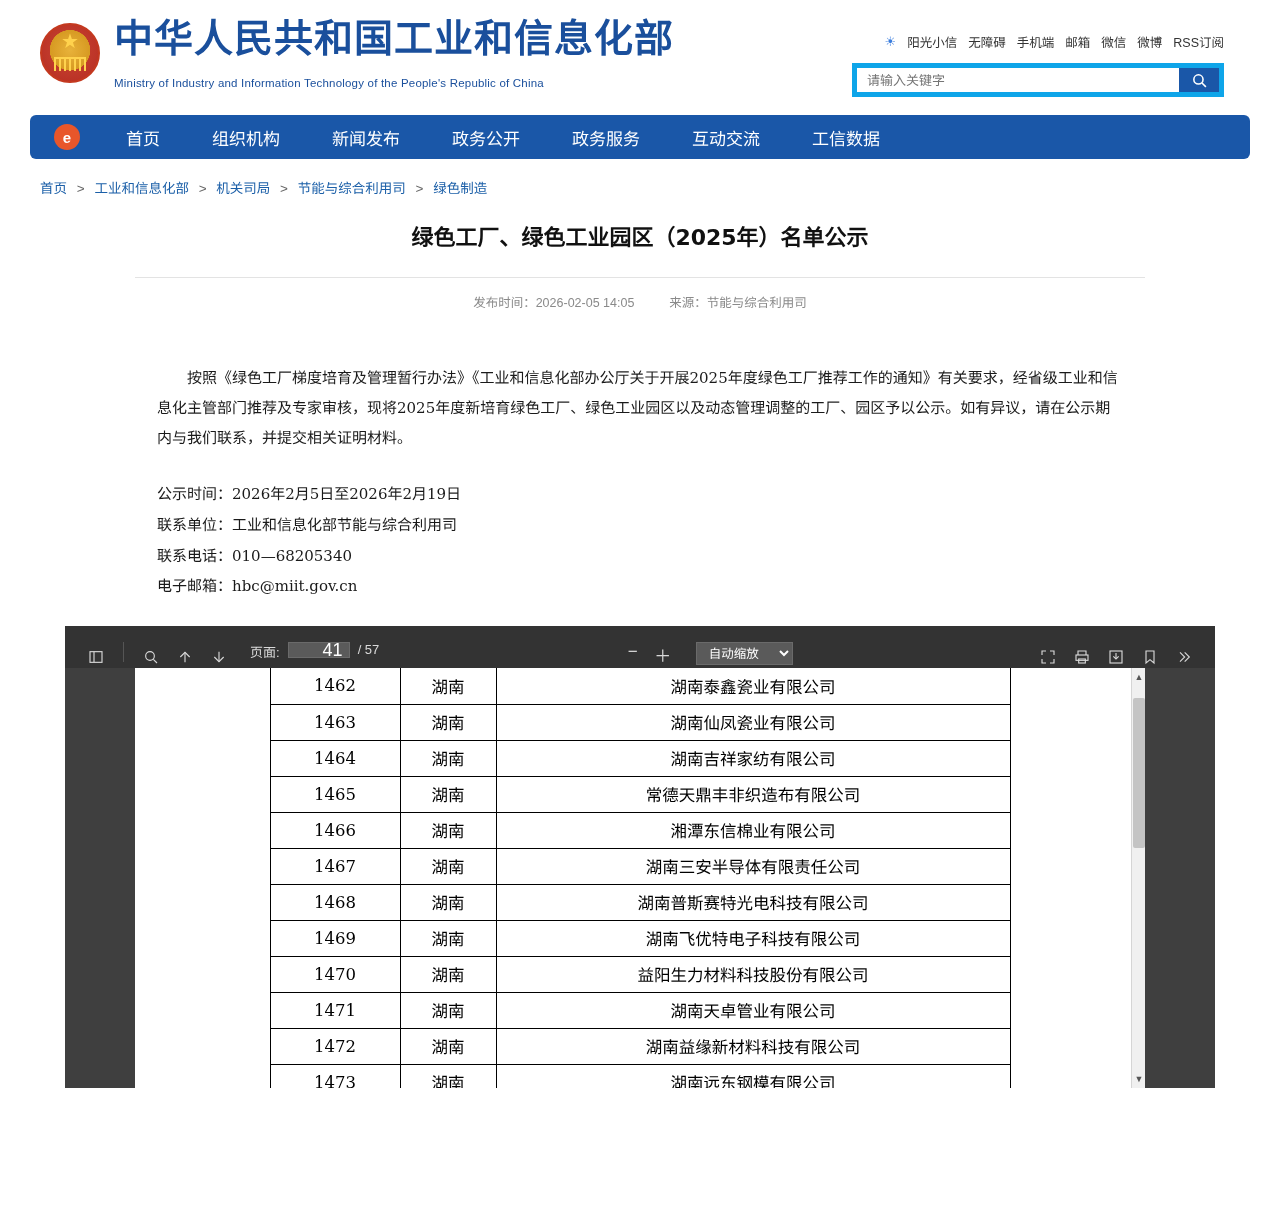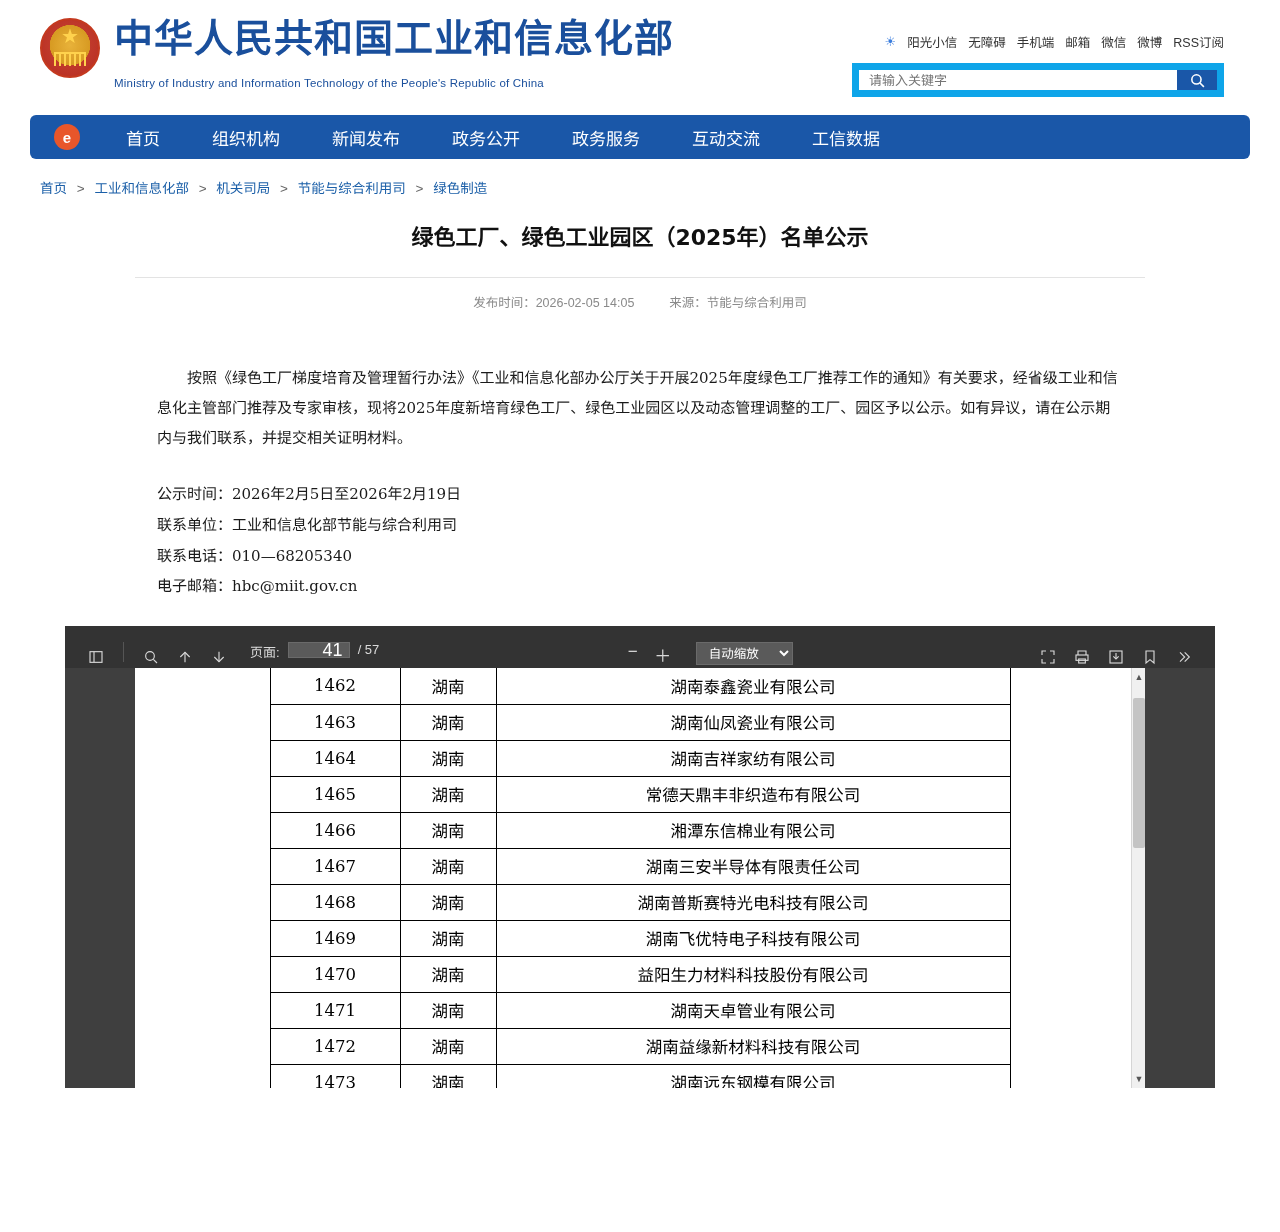--- a/index.html
+++ b/index.html
@@ -14,21 +14,21 @@
   }
   .page { width: 1280px; position: relative; }
 
   
   .header {
     display: flex;
     align-items: flex-start;
     justify-content: space-between;
     padding: 18px 56px 12px 40px;
   }
-  .brand { display: flex; gap: 14px; }
+  .brand { display: flex; align-items: center; gap: 14px; }
   .emblem {
     width: 60px; height: 60px; position: relative;
     border-radius: 50%;
     background: radial-gradient(circle at 50% 45%, #e8b23a 0%, #d79a22 48%, #c0392b 49%, #b52b20 100%);
     border: 2px solid #c4391f;
     flex: 0 0 auto;
   }
   .emblem::before {
     content: "★";
     position: absolute; top: 6px; left: 0; right: 0;
@@ -54,21 +54,21 @@
     margin-top: 16px;
     letter-spacing: .2px;
   }
   .header-right { width: 372px; padding-top: 14px; }
   .toplinks {
     display: flex; align-items: center; justify-content: flex-end;
     gap: 11px; font-size: 12.5px; color: #333; margin-bottom: 12px;
   }
   .toplinks .sun-icon { color: #3b7ddd; font-size: 13px; }
   .toplinks span.link { cursor: pointer; white-space: nowrap; }
-  .searchbar { display: flex; height: 34px; border: 7px solid #0ea5e9; }
+  .searchbar { display: flex; height: 34px; border: 5px solid #0ea5e9; }
   .searchbar input {
     flex: 1; border: 0; outline: none; padding: 0 10px;
     font-size: 13px; color: #999;
     font-family: "Liberation Sans", sans-serif;
   }
   .search-btn {
     width: 40px; background: #1a57a8; border: 0; cursor: pointer;
     display: flex; align-items: center; justify-content: center;
   }
   .search-btn svg { width: 17px; height: 17px; stroke: #fff; fill: none; stroke-width: 2.2; }

